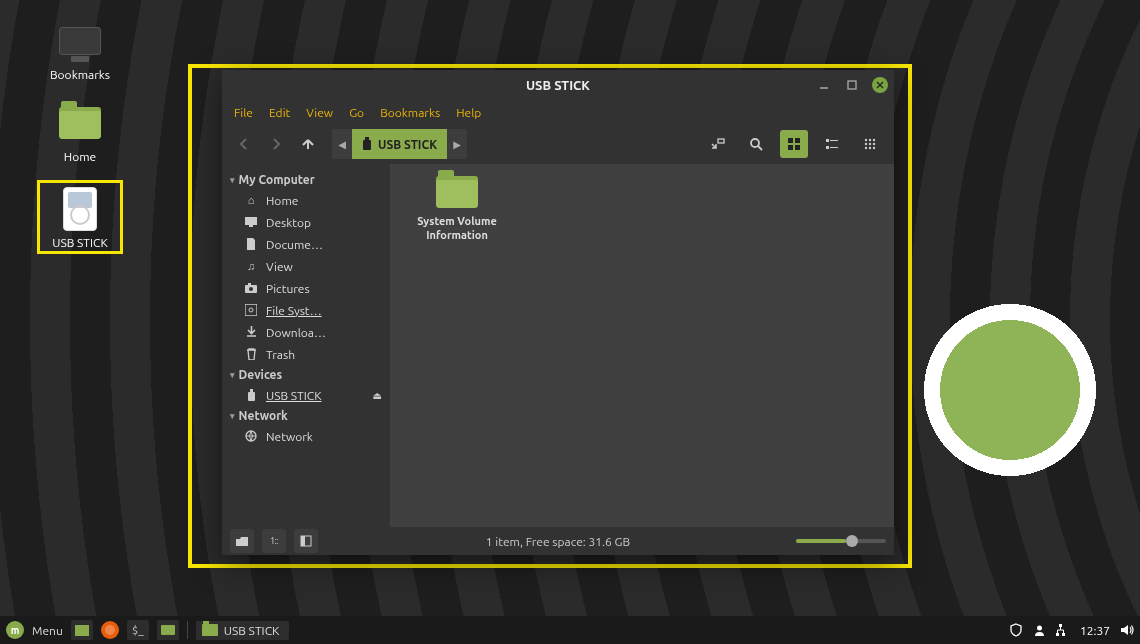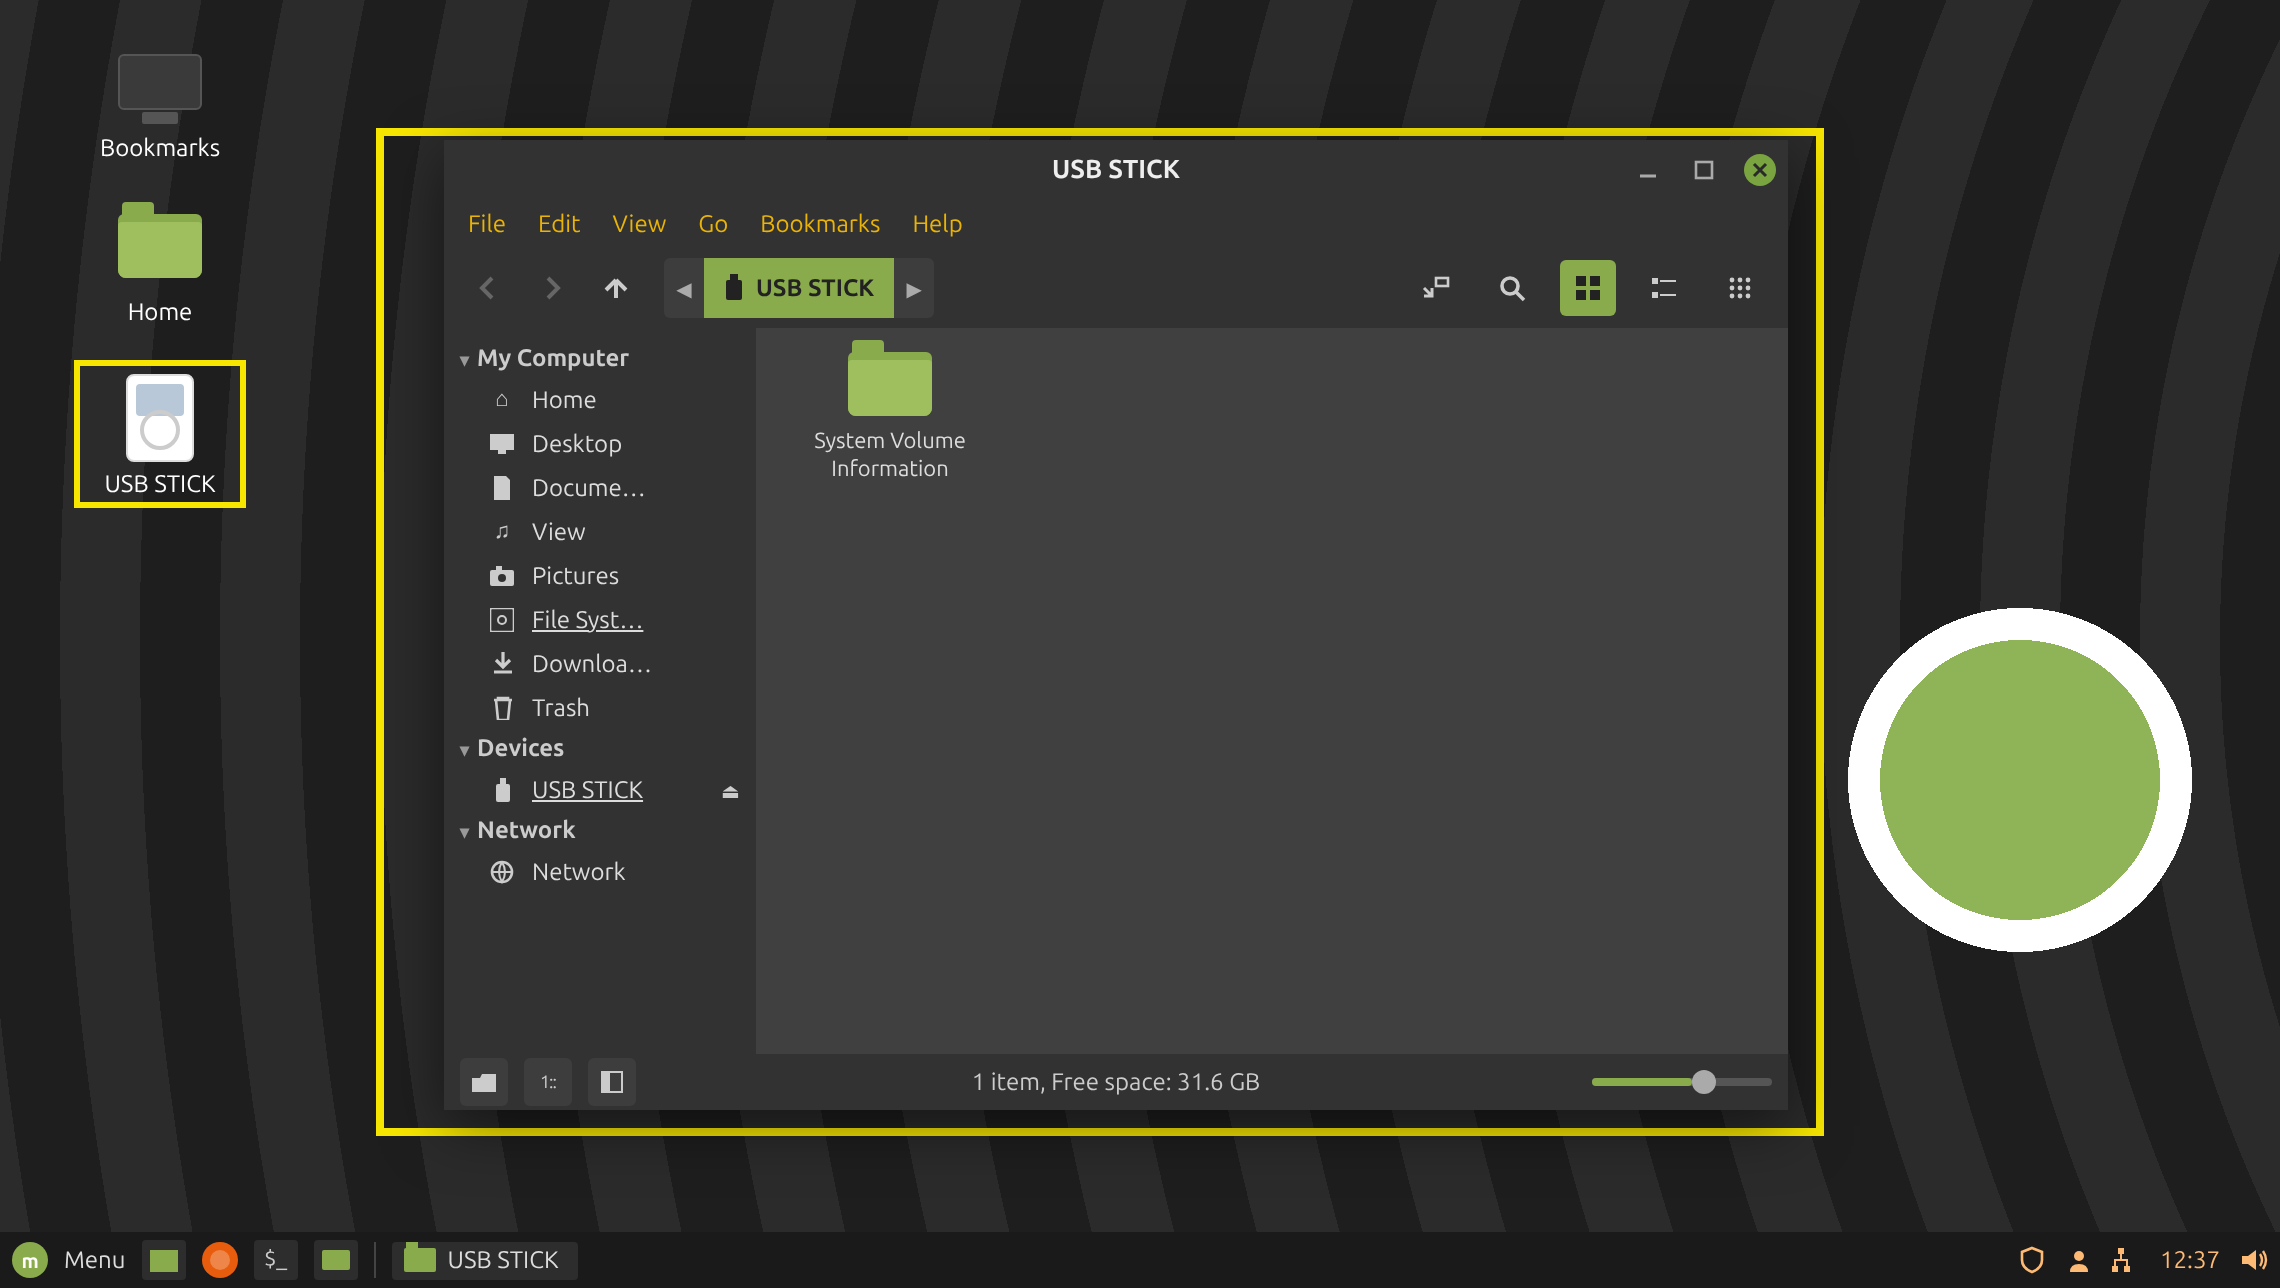--- a/index.html
+++ b/index.html
@@ -43,51 +43,51 @@
 .navbtn { width:24px; height:24px; display:flex; align-items:center; justify-content:center; color:#ccc; cursor:pointer; }
 .navbtn.dis { color:#666; }
 .pathbar { display:flex; align-items:center; background:#3d3d3d; border-radius:3px; height:30px; margin-left:4px; }
 .path-arrow { width:20px; display:flex; align-items:center; justify-content:center; color:#aaa; font-size:10px; cursor:pointer; }
 .path-seg { background:#8aab4c; color:#222; height:30px; display:flex; align-items:center; gap:6px; padding:0 10px; font-size:12px; font-weight:600; }
 .right-tools { margin-left:auto; display:flex; align-items:center; gap:10px; }
 .rt { width:28px; height:28px; display:flex; align-items:center; justify-content:center; color:#ccc; cursor:pointer; border-radius:3px; }
 .rt.active { background:#8aab4c; color:#222; }
 
 .body { flex:1; display:flex; overflow:hidden; }
-.sidebar { width:156px; background:#323232; padding:6px 0; overflow:hidden; }
+.sidebar { width:168px; background:#323232; padding:6px 0; overflow:hidden; }
 .side-head { display:flex; align-items:center; gap:4px; padding:3px 8px; color:#ccc; font-size:12px; font-weight:700; cursor:pointer; }
 .side-head::before { content:"▾"; font-size:9px; color:#999; }
 .side-item { display:flex; align-items:center; gap:8px; padding:4px 8px 4px 22px; color:#ddd; font-size:12px; cursor:pointer; white-space:nowrap; }
 .side-item .lbl { overflow:hidden; text-overflow:ellipsis; }
 .side-item.u .lbl { text-decoration:underline; }
 .side-ico { width:14px; height:14px; display:flex; align-items:center; justify-content:center; font-size:11px; color:#ccc; flex-shrink:0; }
 .eject { margin-left:auto; font-size:10px; color:#ccc; }
 
 .content { flex:1; background:#404040; padding:12px; }
 .file { width:110px; text-align:center; color:#ddd; font-size:11px; cursor:pointer; }
 .file .folder { margin:0 auto 6px; }
-.file .cap { line-height:1.3; }
+.file .cap { line-height:1.3;font-weight:bold; }
 
 .statusbar { height:28px; background:#323232; display:flex; align-items:center; padding:0 8px; font-size:12px; color:#ccc; position:relative; }
 .sb-left { display:flex; gap:8px; }
 .sb-btn { width:24px; height:24px; background:#3d3d3d; border-radius:3px; display:flex; align-items:center; justify-content:center; cursor:pointer; font-size:11px; }
 .sb-center { position:absolute; left:50%; transform:translateX(-50%); }
 .sb-zoom { margin-left:auto; width:90px; height:4px; background:#555; border-radius:2px; position:relative; }
 .sb-zoom::before { content:""; position:absolute; left:0; width:55%; height:100%; background:#8aab4c; border-radius:2px; }
 .sb-zoom::after { content:""; position:absolute; left:55%; top:-4px; width:12px; height:12px; background:#aaa; border-radius:50%; }
 
 
 .panel { position:absolute; left:0; right:0; bottom:0; height:28px; background:#1a1a1a; display:flex; align-items:center; color:#ddd; font-size:12px; padding:0 6px; gap:8px; }
 .mint { width:18px; height:18px; border-radius:50%; background:#8aab4c; display:flex; align-items:center; justify-content:center; color:#fff; font-weight:700; font-size:10px; }
 .pbtn { width:22px; height:20px; background:#2d2d2d; border-radius:2px; display:flex; align-items:center; justify-content:center; cursor:pointer; font-size:11px; }
 .pbtn.ff { background:#e85d0d; color:#fff; border-radius:50%; width:18px; height:18px; }
 .task { display:flex; align-items:center; gap:6px; background:#2d2d2d; padding:3px 10px 3px 6px; border-radius:2px; cursor:pointer; }
 .task .tf { width:16px; height:12px; background:#8aab4c; border-radius:1px; position:relative; }
 .task .tf::before { content:""; position:absolute; top:-3px; left:1px; width:6px; height:3px; background:#8aab4c; }
-.tray { margin-left:auto; display:flex; align-items:center; gap:10px; color:#fdba74; }
+.tray { margin-left:auto; display:flex; align-items:center; gap:10px; color:#ffffff; }
 .tray span { cursor:pointer; }
 
 svg { display:block; }
 </style>
 </head>
 <body>
 
 <div class="desktop">
 
   <div class="dicon" style="left:35px; top:18px">

